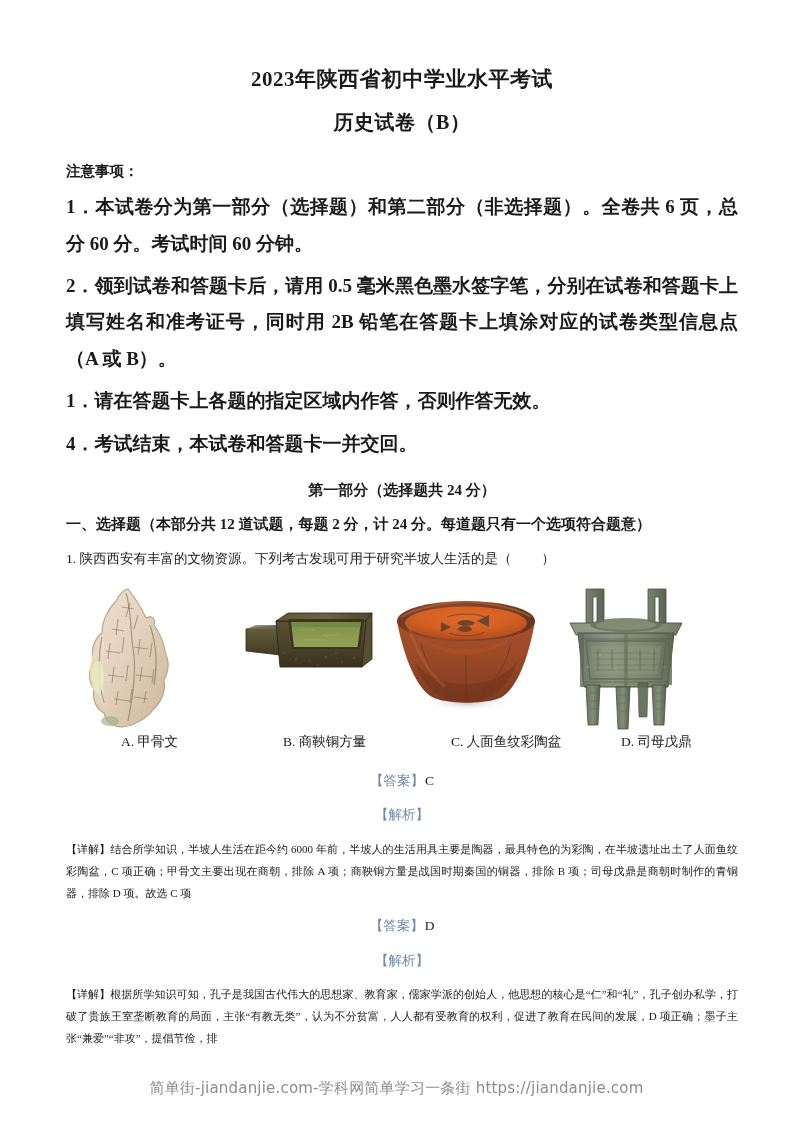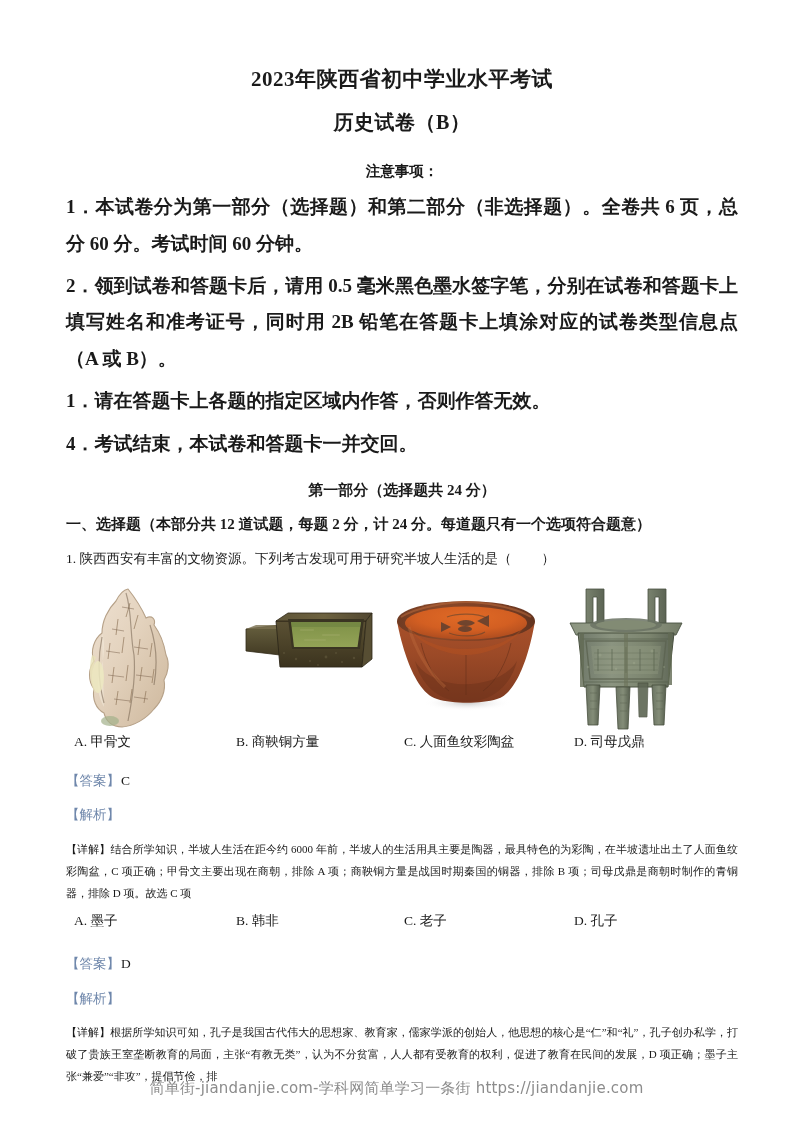--- a/index.html
+++ b/index.html
@@ -45,21 +45,20 @@
     margin-top: 16px;
     line-height: 1.3;
   }
 
   
   .notice-head {
     font-size: 14.5px;
     font-weight: bold;
     margin-top: 26px;
     line-height: 1.5;
-    text-align: center;
   }
   .notice-item {
     font-size: 19px;
     font-weight: bold;
     line-height: 1.92;
     margin-top: 6px;
     text-align: justify;
     text-justify: inter-ideograph;
   }
 
@@ -102,38 +101,40 @@
   .options-row {
     position: relative;
     height: 26px;
     font-size: 13.5px;
     margin-top: 2px;
   }
   .options-row .opt {
     position: absolute;
     top: 0;
     white-space: nowrap;
+    margin-left: 47px;
   }
   .opt-line {
     position: relative;
     height: 30px;
     font-size: 13.5px;
     margin-top: 8px;
   }
   .opt-line .opt {
     position: absolute;
     top: 0;
     white-space: nowrap;
   }
 
   
   .ans-line, .ana-line {
     font-size: 13.5px;
     line-height: 1.9;
     margin-top: 9px;
+    text-align: center;
   }
   .tag {
     color: #6f87ab;
   }
   .ans-val {
     color: #1a1a1a;
     margin-left: 1px;
   }
   .detail-para {
     font-size: 11px;
@@ -457,38 +458,20 @@
       <span class="tag">【答案】</span><span class="ans-val">C</span>
     </div>
     <div class="ana-line">
       <span class="tag">【解析】</span>
     </div>
     <div class="detail-para">
       <span>【详解】</span><span>结合所学知识，半坡人生活在距今约 6000 年前，半坡人的生活用具主要是陶器，最具特色的为彩陶，在半坡遗址出土了人面鱼纹彩陶盆，C 项正确；甲骨文主要出现在商朝，排除 A 项；商鞅铜方量是战国时期秦国的铜器，排除 B 项；司母戊鼎是商朝时制作的青铜器，排除 D 项。故选 C 项</span>
     </div>
 
 
-    <div class="opt-line">
-      <span class="opt" style="left:8px;">
-        <span>A.</span>
-        <span>墨子</span>
-      </span>
-      <span class="opt" style="left:170px;">
-        <span>B.</span>
-        <span>韩非</span>
-      </span>
-      <span class="opt" style="left:338px;">
-        <span>C.</span>
-        <span>老子</span>
-      </span>
-      <span class="opt" style="left:508px;">
-        <span>D.</span>
-        <span>孔子</span>
-      </span>
-    </div>
 
     <div class="ans-line">
       <span class="tag">【答案】</span><span class="ans-val">D</span>
     </div>
     <div class="ana-line">
       <span class="tag">【解析】</span>
     </div>
     <div class="detail-para">
       <span>【详解】</span><span>根据所学知识可知，孔子是我国古代伟大的思想家、教育家，儒家学派的创始人，他思想的核心是“仁”和“礼”，孔子创办私学，打破了贵族王室垄断教育的局面，主张“有教无类”，认为不分贫富，人人都有受教育的权利，促进了教育在民间的发展，D 项正确；墨子主张“兼爱”“非攻”，提倡节俭，排</span>
     </div>

